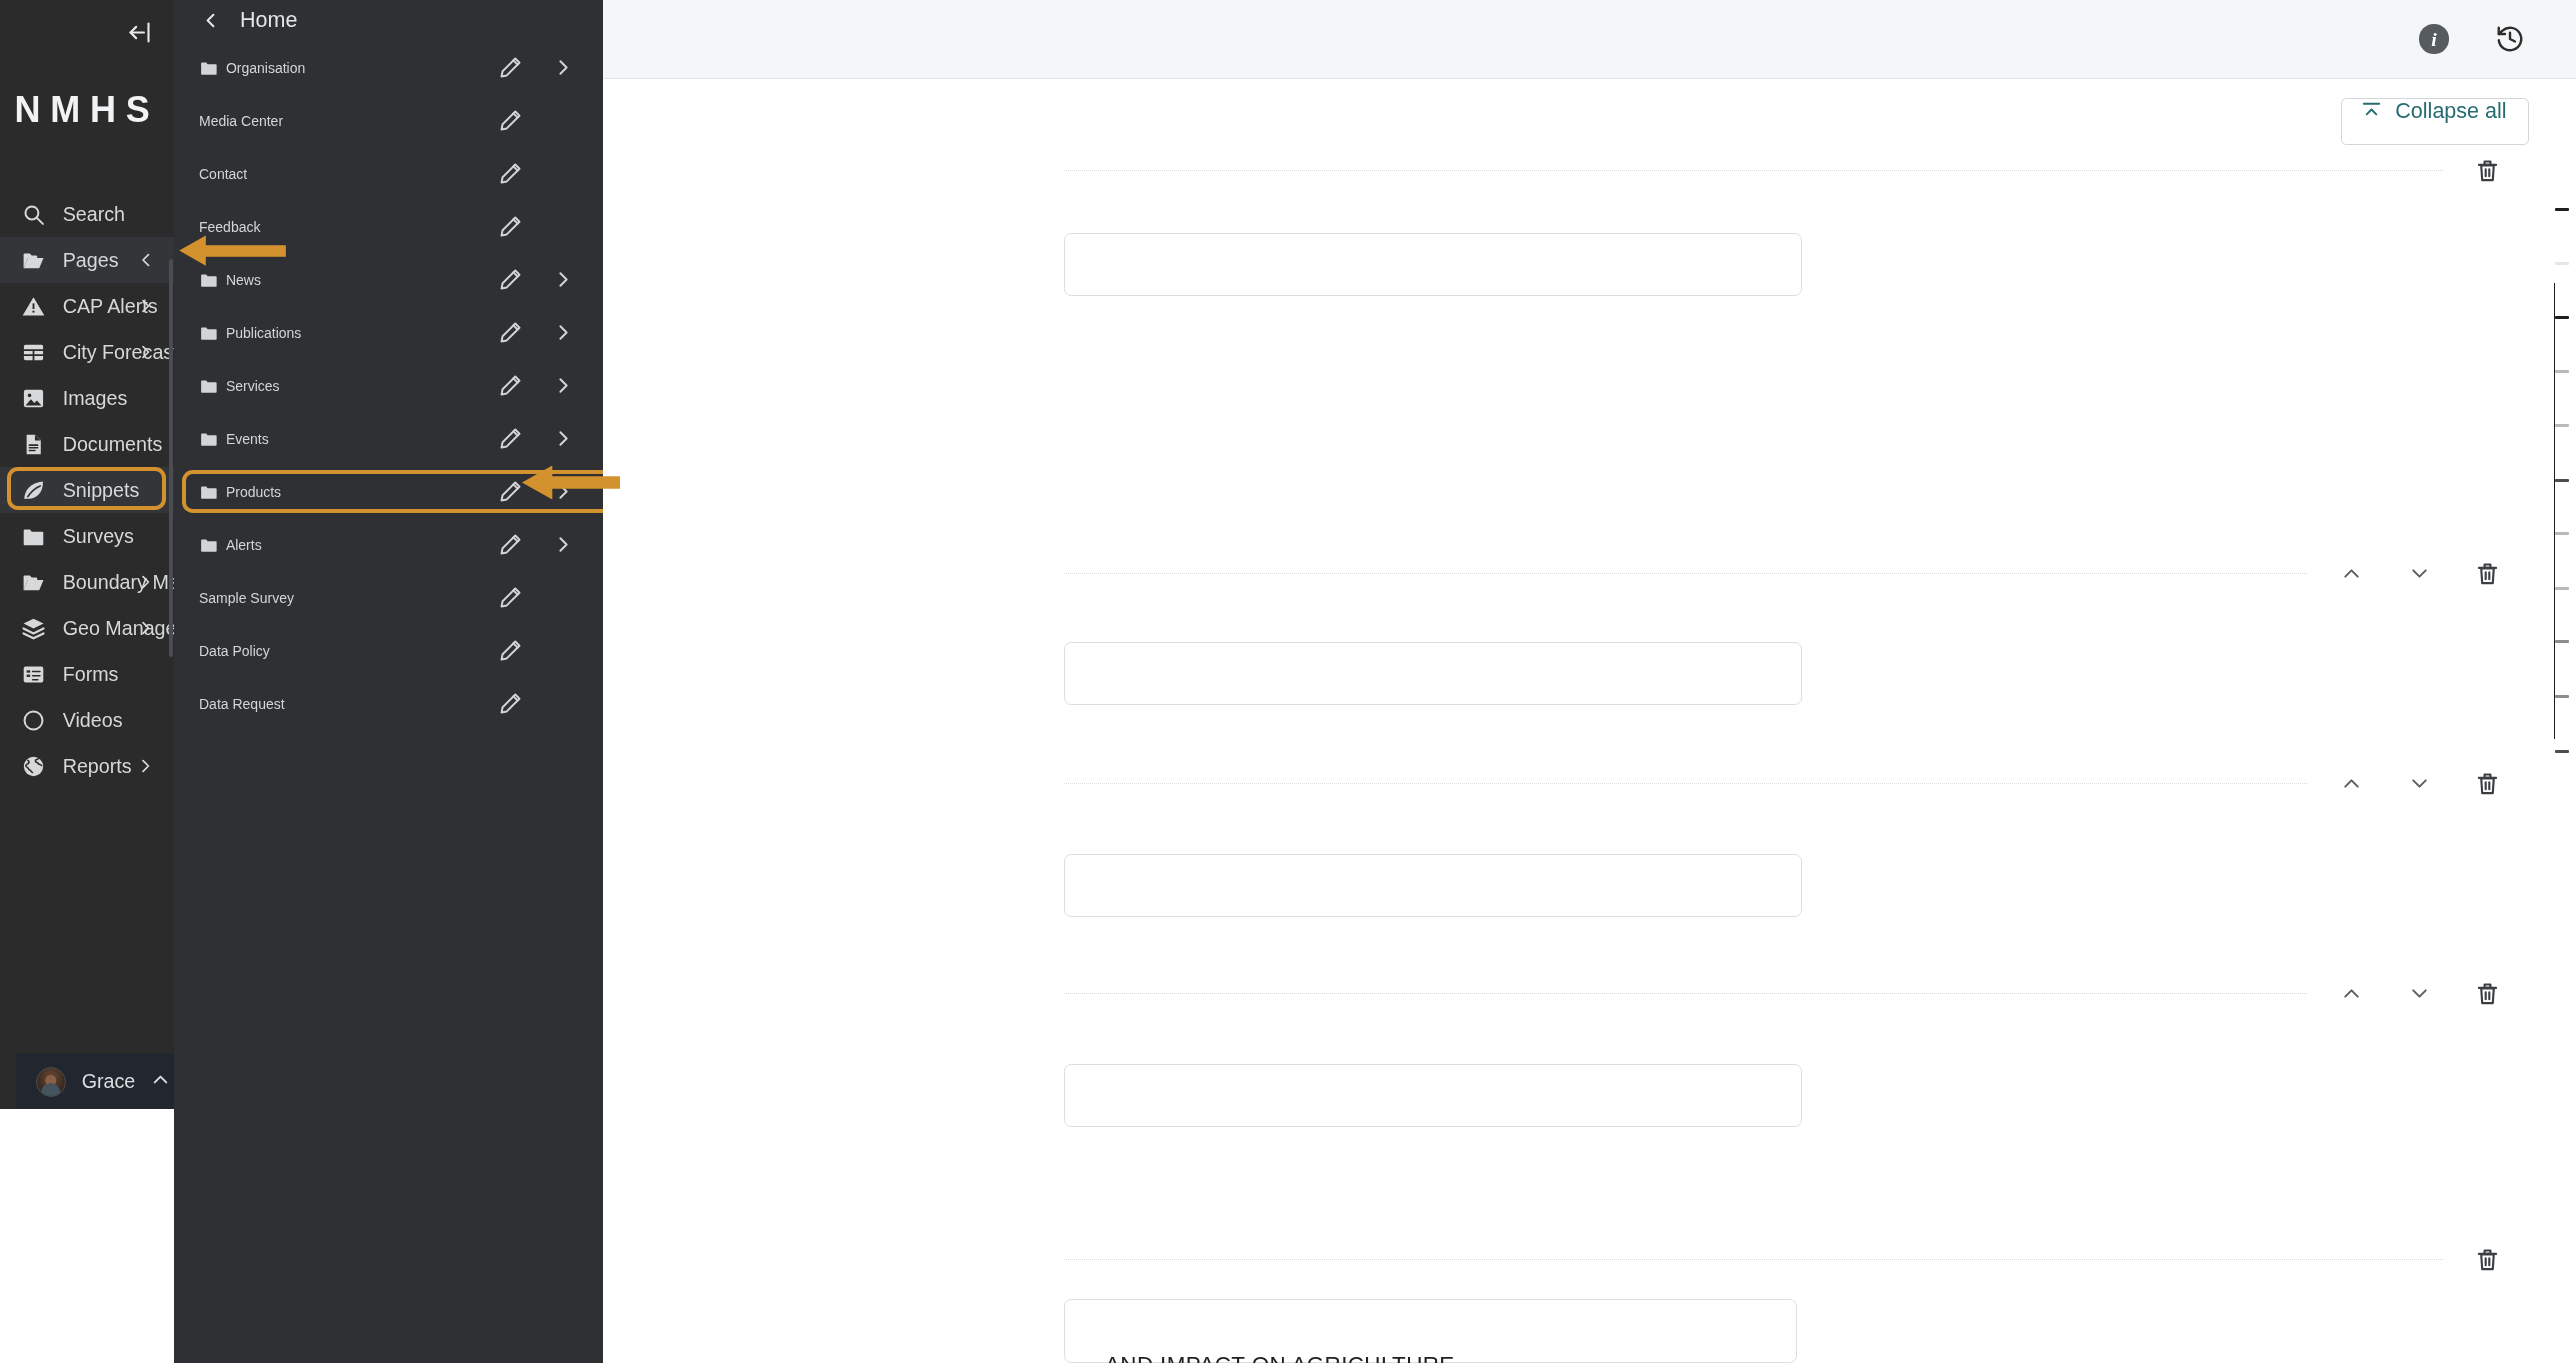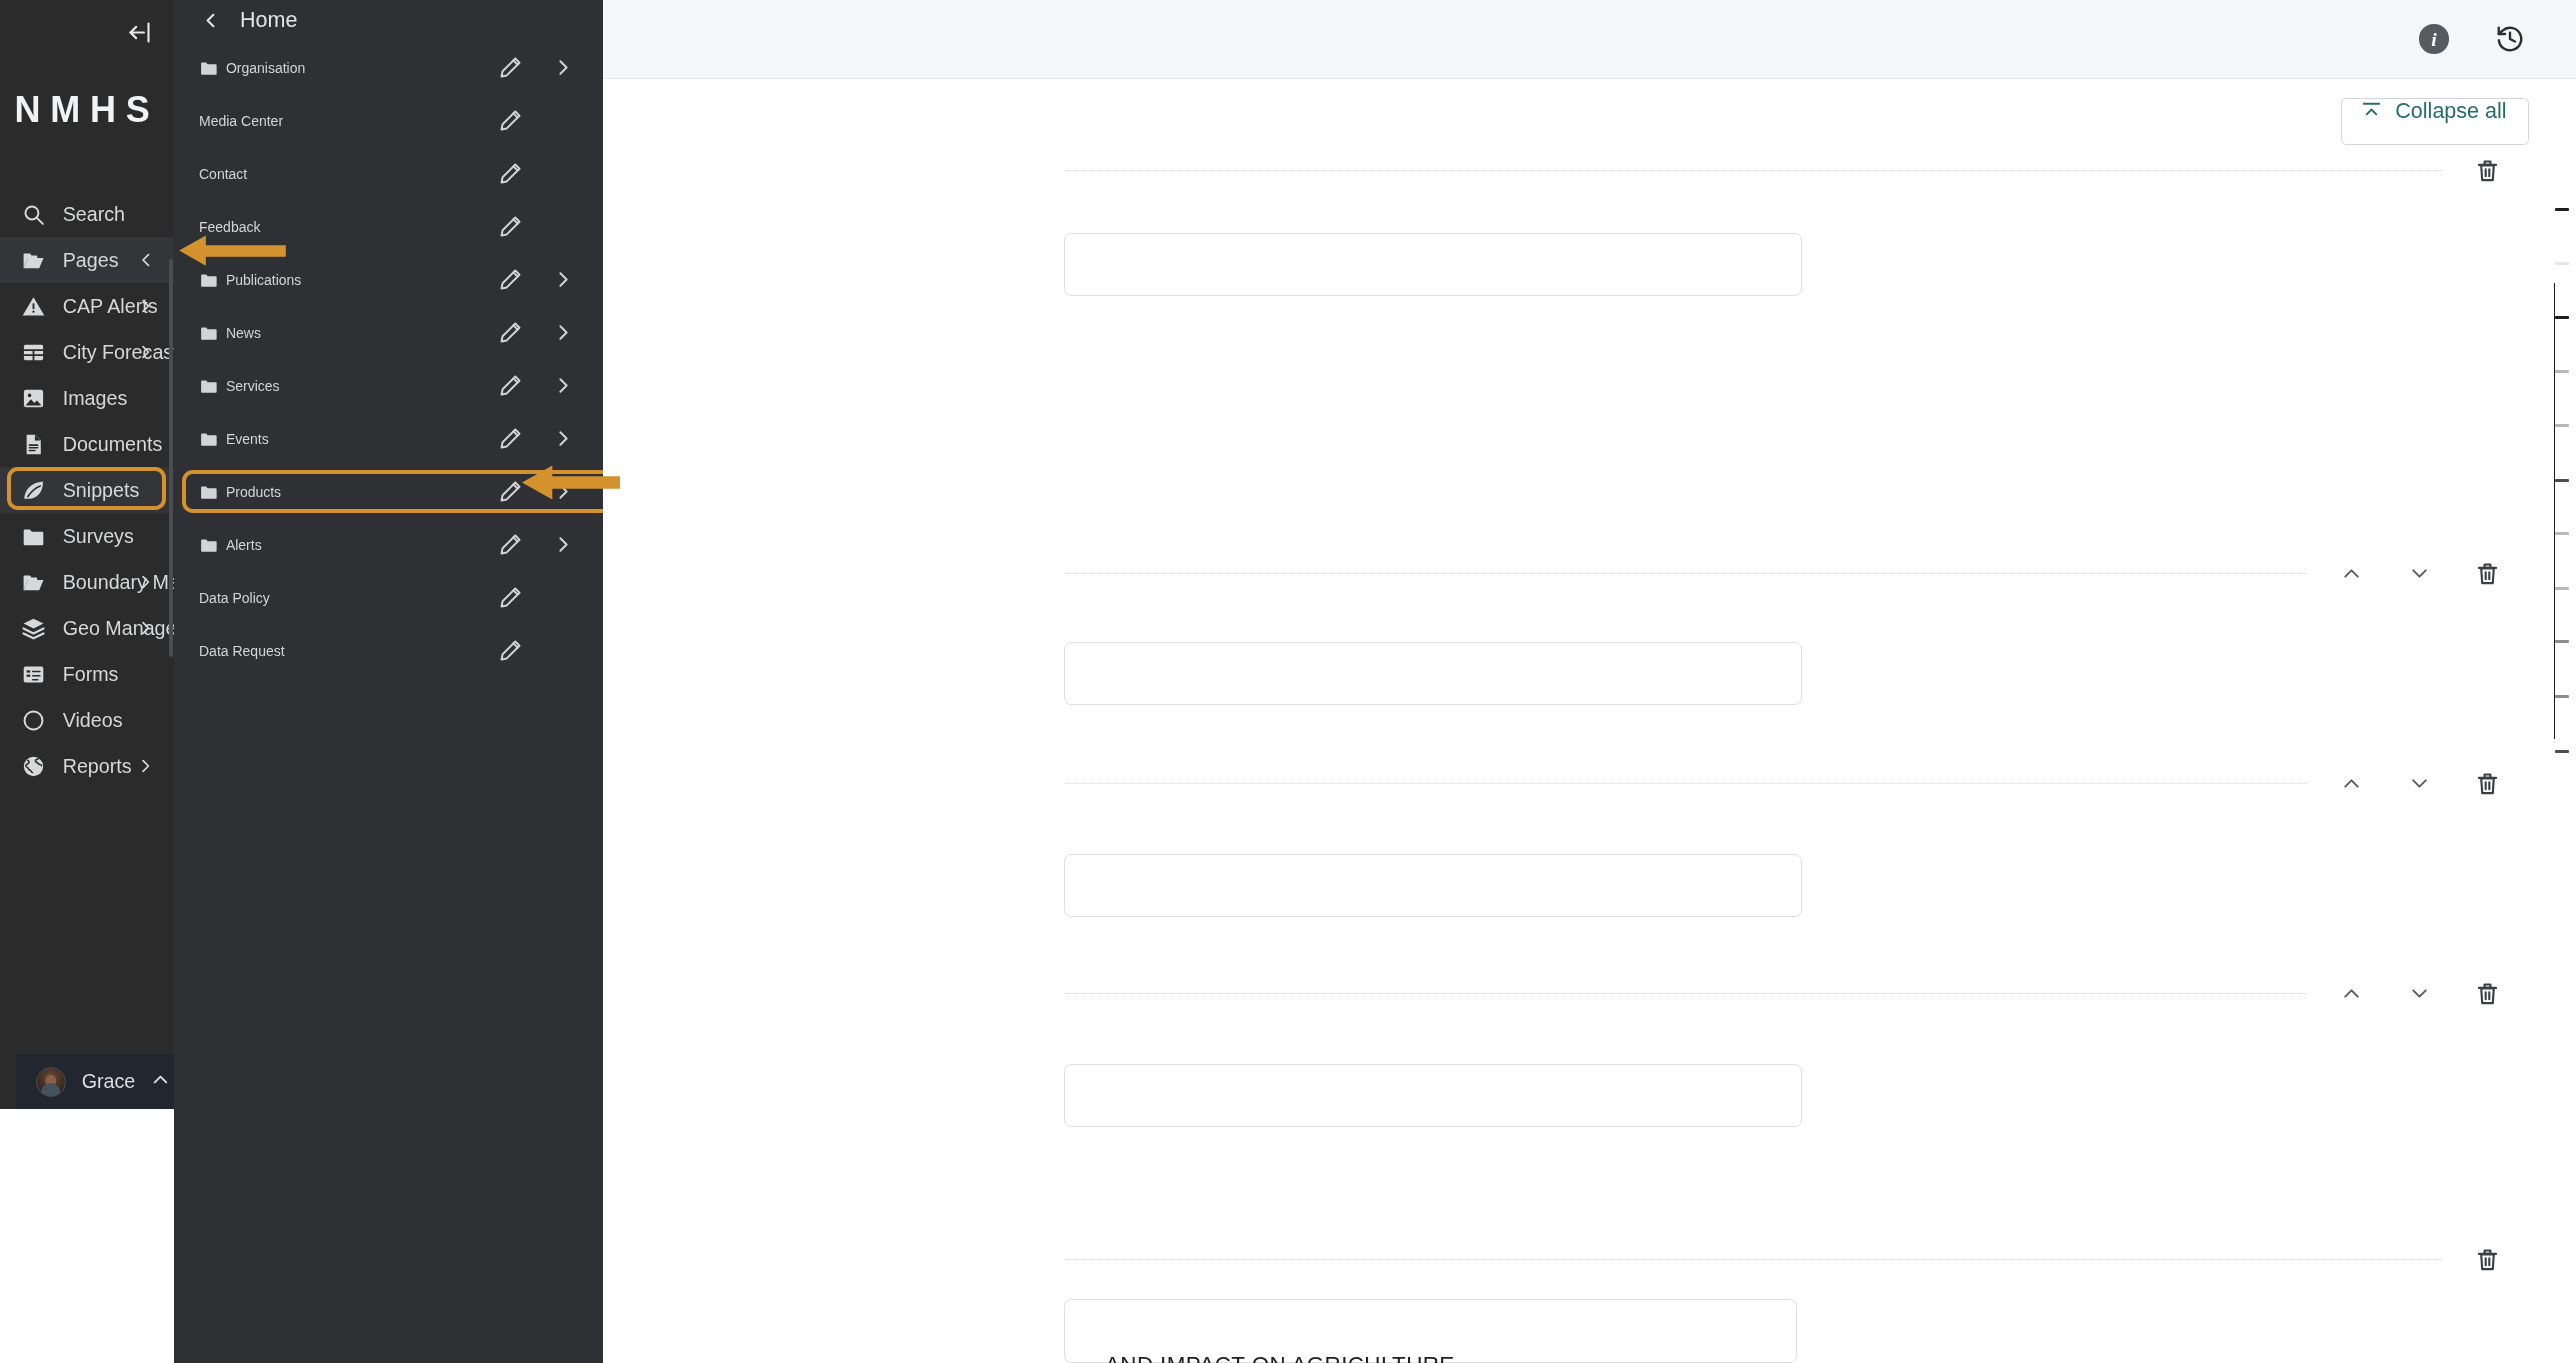--- a/index.html
+++ b/index.html
@@ -559,42 +559,42 @@
             </span>
             <span class="act"></span>
           </span>
         </div>
         <div class="fly-item">
           <span class="fi-folder">
             <svg width="19.7" height="19.7" viewBox="0 0 24 24">
               <path d="M2.6 19.4V6.4a1 1 0 0 1 1-1h5.2l1.7 2.2h10a1 1 0 0 1 1 1v10.8a1 1 0 0 1-1 1H3.6a1 1 0 0 1-1-1z" fill="#d2d4d7"></path>
             </svg>
           </span>
-          <span>Publications</span>
+          <span>News</span>
           <span class="fi-actions">
             <span class="act">
               <svg width="25" height="25" viewBox="0 0 24 24" fill="none" stroke="#d2d4d7" stroke-width="1.9" stroke-linecap="round" stroke-linejoin="round">
                 <path d="M16.6 3.4l4 4L8.4 19.6l-5 1 1-5z"></path>
                 <path d="M14.8 5.2l4 4"></path>
               </svg>
             </span>
             <span class="act">
               <svg width="25" height="25" viewBox="0 0 24 24" fill="none" stroke="#d2d4d7" stroke-width="1.9" stroke-linecap="round" stroke-linejoin="round">
                 <path d="M9 6l6 6-6 6"></path>
               </svg>
             </span>
           </span>
         </div>
         <div class="fly-item">
           <span class="fi-folder">
             <svg width="19.7" height="19.7" viewBox="0 0 24 24">
               <path d="M2.6 19.4V6.4a1 1 0 0 1 1-1h5.2l1.7 2.2h10a1 1 0 0 1 1 1v10.8a1 1 0 0 1-1 1H3.6a1 1 0 0 1-1-1z" fill="#d2d4d7"></path>
             </svg>
           </span>
-          <span>News</span>
+          <span>Publications</span>
           <span class="fi-actions">
             <span class="act">
               <svg width="25" height="25" viewBox="0 0 24 24" fill="none" stroke="#d2d4d7" stroke-width="1.9" stroke-linecap="round" stroke-linejoin="round">
                 <path d="M16.6 3.4l4 4L8.4 19.6l-5 1 1-5z"></path>
                 <path d="M14.8 5.2l4 4"></path>
               </svg>
             </span>
             <span class="act">
               <svg width="25" height="25" viewBox="0 0 24 24" fill="none" stroke="#d2d4d7" stroke-width="1.9" stroke-linecap="round" stroke-linejoin="round">
                 <path d="M9 6l6 6-6 6"></path>
@@ -681,20 +681,32 @@
               </svg>
             </span>
             <span class="act">
               <svg width="25" height="25" viewBox="0 0 24 24" fill="none" stroke="#d2d4d7" stroke-width="1.9" stroke-linecap="round" stroke-linejoin="round">
                 <path d="M9 6l6 6-6 6"></path>
               </svg>
             </span>
           </span>
         </div>
         <div class="fly-item">
+          <span>Sample Survey</span>
+          <span class="fi-actions">
+            <span class="act">
+              <svg width="25" height="25" viewBox="0 0 24 24" fill="none" stroke="#d2d4d7" stroke-width="1.9" stroke-linecap="round" stroke-linejoin="round">
+                <path d="M16.6 3.4l4 4L8.4 19.6l-5 1 1-5z"></path>
+                <path d="M14.8 5.2l4 4"></path>
+              </svg>
+            </span>
+            <span class="act"></span>
+          </span>
+        </div>
+        <div class="fly-item">
           <span>Data Policy</span>
           <span class="fi-actions">
             <span class="act">
               <svg width="25" height="25" viewBox="0 0 24 24" fill="none" stroke="#d2d4d7" stroke-width="1.9" stroke-linecap="round" stroke-linejoin="round">
                 <path d="M16.6 3.4l4 4L8.4 19.6l-5 1 1-5z"></path>
                 <path d="M14.8 5.2l4 4"></path>
               </svg>
             </span>
             <span class="act"></span>
           </span>

